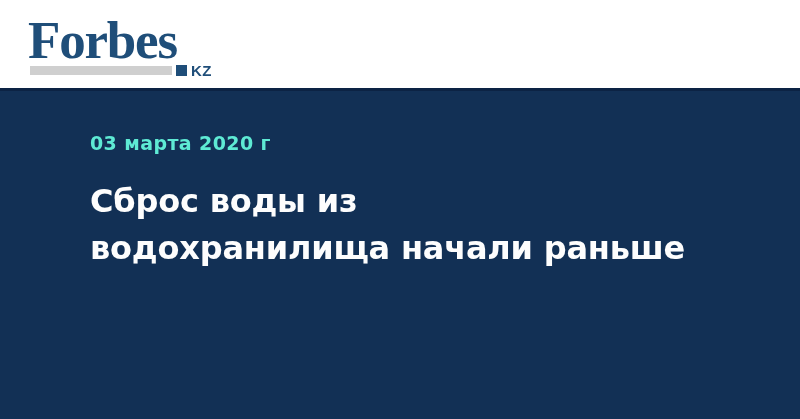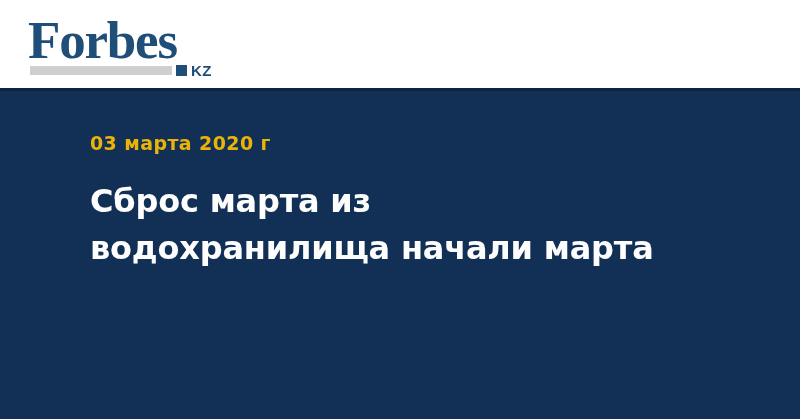--- a/index.html
+++ b/index.html
@@ -106,21 +106,21 @@
 
   .date {
     position: absolute;
     left: 90px;
     top: 41px;
     font-family: "DejaVu Sans", sans-serif;
     font-weight: 700;
     font-size: 19px;
     line-height: 22px;
     letter-spacing: 0.4px;
-    color: #eab308;
+    color: #5eead4;
     white-space: nowrap;
   }
 
   .headline {
     position: absolute;
     left: 90px;
     top: 87px;
     width: 640px;
     margin: 0;
     font-family: "DejaVu Sans", sans-serif;
@@ -152,19 +152,19 @@
 
   </div>
 
   <div class="header-rule"></div>
 
   <div class="body-panel">
 
     <div class="date">03 марта 2020 г</div>
 
     <h1 class="headline">
-      <span class="headline-line">Сброс марта из</span>
-      <span class="headline-line">водохранилища начали марта</span>
+      <span class="headline-line">Сброс воды из</span>
+      <span class="headline-line">водохранилища начали раньше</span>
     </h1>
 
   </div>
 
 </div>
 
 </body></html>

